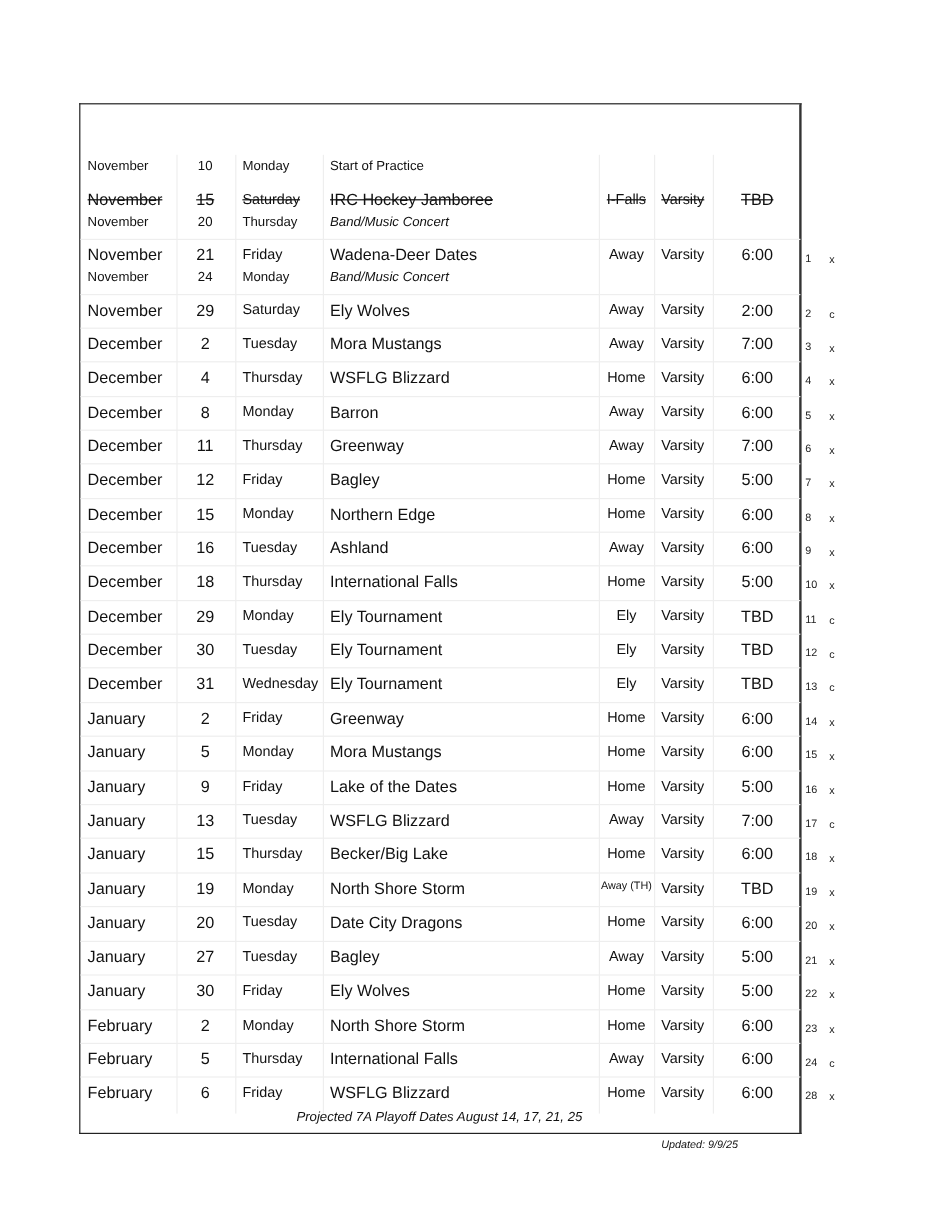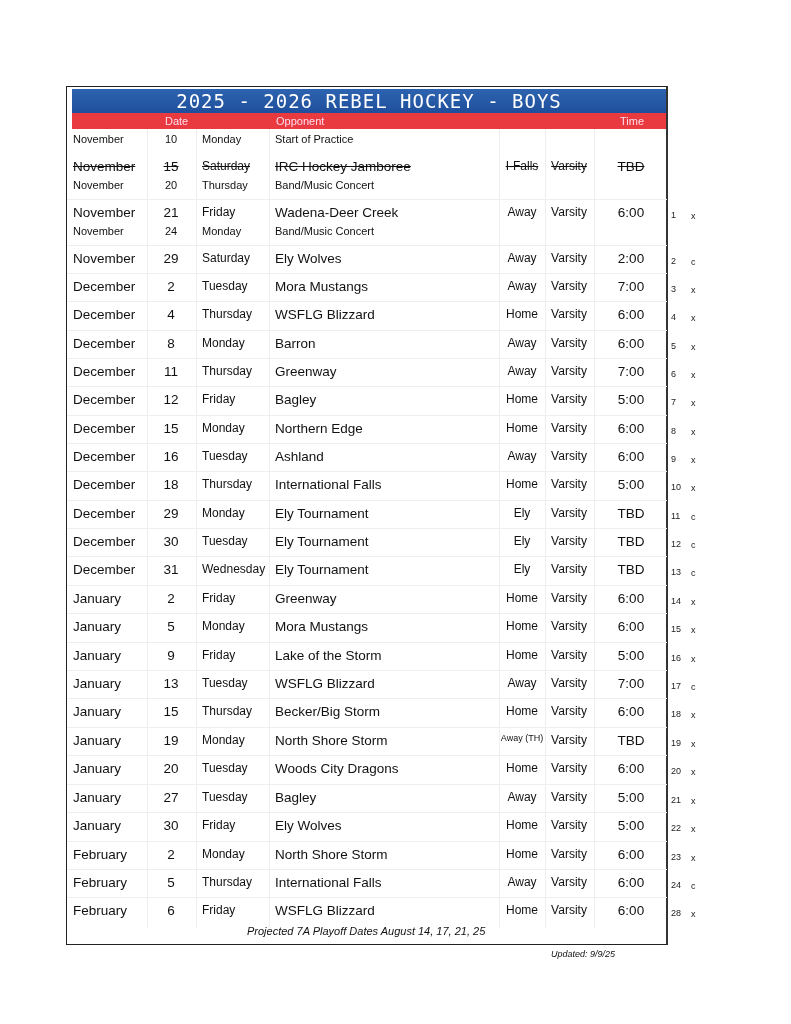--- a/index.html
+++ b/index.html
@@ -20,35 +20,29 @@
     .header-bar {
       position: absolute; left: 5px; top: 26px; width: 594px; height: 16px;
       background: #e83a3f; color: #fde; font-size: 11px; line-height: 17px;
     }
     .header-bar span { position: absolute; top: 0; }
     .row { position: absolute; left: 0; width: 600px; height: 28px; }
     .row span { position: absolute; white-space: nowrap; }
     .grid { position: absolute; left: 0; width: 600px; border-top: 1px solid #eee; }
     .vline { position: absolute; top: 42px; bottom: 16px; border-left: 1px solid #eee; }
     .strike { text-decoration: line-through; }
-    .italic { }
+    .italic { font-style: italic; }
     .side { position: absolute; font-size: 9px; color: #222; }
     .footnote { position: absolute; left: 180px; top: 838px; font-size: 11px; font-style: italic; }
     .updated { position: absolute; left: 551px; top: 949px; font-size: 9px; font-style: italic; }
   </style>
 </head>
 <body>
 
 <div class="sheet">
-  <div class="title-bar">2025 - 2026 REBEL HOCKEY - BOYS</div>
-  <div class="header-bar">
-    <span style="left:93px">Date</span>
-    <span style="left:204px">Opponent</span>
-    <span style="left:548px">Time</span>
-  </div>
   <div class="vline" style="left:80px"></div>
   <div class="vline" style="left:129px"></div>
   <div class="vline" style="left:202px"></div>
   <div class="vline" style="left:432px"></div>
   <div class="vline" style="left:478px"></div>
   <div class="vline" style="left:527px"></div>
   <div id="rows">
       <div class="row" style="top: 44px;">
         <span style="font-size: 11px; top: 2px; left: 6px;">November</span>
         <span style="font-size: 11px; top: 2px; left: 104px; transform: translateX(-50%);">10</span>
@@ -73,21 +67,21 @@
         <span style="font-size: 11px; top: 2px; left: 135px;">Thursday</span>
         <span class="italic" style="font-size: 11px; top: 2px; left: 208px;">Band/Music Concert</span>
         <span style="font-size: 12px; top: 2px; left: 455px; transform: translateX(-50%);"></span>
         <span style="font-size: 12px; top: 2px; left: 502px; transform: translateX(-50%);"></span>
         <span style="font-size: 13.5px; top: 2px; left: 564px; transform: translateX(-50%);"></span>
       </div>
       <div class="row" style="top: 116px;">
         <span style="font-size: 13.5px; top: 2px; left: 6px;">November</span>
         <span style="font-size: 13.5px; top: 2px; left: 104px; transform: translateX(-50%);">21</span>
         <span style="font-size: 12px; top: 2px; left: 135px;">Friday</span>
-        <span style="font-size: 13.5px; top: 2px; left: 208px;">Wadena-Deer Creek</span>
+        <span style="font-size: 13.5px; top: 2px; left: 208px;">Wadena-Deer Dates</span>
         <span style="font-size: 12px; top: 2px; left: 455px; transform: translateX(-50%);">Away</span>
         <span style="font-size: 12px; top: 2px; left: 502px; transform: translateX(-50%);">Varsity</span>
         <span style="font-size: 13.5px; top: 2px; left: 564px; transform: translateX(-50%);">6:00</span>
       </div>
       <div class="grid" style="top: 112px;"></div>
       <div class="row" style="top: 136px;">
         <span style="font-size: 11px; top: 2px; left: 6px;">November</span>
         <span style="font-size: 11px; top: 2px; left: 104px; transform: translateX(-50%);">24</span>
         <span style="font-size: 11px; top: 2px; left: 135px;">Monday</span>
         <span class="italic" style="font-size: 11px; top: 2px; left: 208px;">Band/Music Concert</span>
@@ -232,61 +226,61 @@
         <span style="font-size: 13.5px; top: 2px; left: 208px;">Mora Mustangs</span>
         <span style="font-size: 12px; top: 2px; left: 455px; transform: translateX(-50%);">Home</span>
         <span style="font-size: 12px; top: 2px; left: 502px; transform: translateX(-50%);">Varsity</span>
         <span style="font-size: 13.5px; top: 2px; left: 564px; transform: translateX(-50%);">6:00</span>
       </div>
       <div class="grid" style="top: 526px;"></div>
       <div class="row" style="top: 559px;">
         <span style="font-size: 13.5px; top: 2px; left: 6px;">January</span>
         <span style="font-size: 13.5px; top: 2px; left: 104px; transform: translateX(-50%);">9</span>
         <span style="font-size: 12px; top: 2px; left: 135px;">Friday</span>
-        <span style="font-size: 13.5px; top: 2px; left: 208px;">Lake of the Storm</span>
+        <span style="font-size: 13.5px; top: 2px; left: 208px;">Lake of the Dates</span>
         <span style="font-size: 12px; top: 2px; left: 455px; transform: translateX(-50%);">Home</span>
         <span style="font-size: 12px; top: 2px; left: 502px; transform: translateX(-50%);">Varsity</span>
         <span style="font-size: 13.5px; top: 2px; left: 564px; transform: translateX(-50%);">5:00</span>
       </div>
       <div class="grid" style="top: 555px;"></div>
       <div class="row" style="top: 587px;">
         <span style="font-size: 13.5px; top: 2px; left: 6px;">January</span>
         <span style="font-size: 13.5px; top: 2px; left: 104px; transform: translateX(-50%);">13</span>
         <span style="font-size: 12px; top: 2px; left: 135px;">Tuesday</span>
         <span style="font-size: 13.5px; top: 2px; left: 208px;">WSFLG Blizzard</span>
         <span style="font-size: 12px; top: 2px; left: 455px; transform: translateX(-50%);">Away</span>
         <span style="font-size: 12px; top: 2px; left: 502px; transform: translateX(-50%);">Varsity</span>
         <span style="font-size: 13.5px; top: 2px; left: 564px; transform: translateX(-50%);">7:00</span>
       </div>
       <div class="grid" style="top: 583px;"></div>
       <div class="row" style="top: 615px;">
         <span style="font-size: 13.5px; top: 2px; left: 6px;">January</span>
         <span style="font-size: 13.5px; top: 2px; left: 104px; transform: translateX(-50%);">15</span>
         <span style="font-size: 12px; top: 2px; left: 135px;">Thursday</span>
-        <span style="font-size: 13.5px; top: 2px; left: 208px;">Becker/Big Storm</span>
+        <span style="font-size: 13.5px; top: 2px; left: 208px;">Becker/Big Lake</span>
         <span style="font-size: 12px; top: 2px; left: 455px; transform: translateX(-50%);">Home</span>
         <span style="font-size: 12px; top: 2px; left: 502px; transform: translateX(-50%);">Varsity</span>
         <span style="font-size: 13.5px; top: 2px; left: 564px; transform: translateX(-50%);">6:00</span>
       </div>
       <div class="grid" style="top: 611px;"></div>
       <div class="row" style="top: 644px;">
         <span style="font-size: 13.5px; top: 2px; left: 6px;">January</span>
         <span style="font-size: 13.5px; top: 2px; left: 104px; transform: translateX(-50%);">19</span>
         <span style="font-size: 12px; top: 2px; left: 135px;">Monday</span>
         <span style="font-size: 13.5px; top: 2px; left: 208px;">North Shore Storm</span>
         <span style="font-size: 9px; top: 2px; left: 455px; transform: translateX(-50%);">Away (TH)</span>
         <span style="font-size: 12px; top: 2px; left: 502px; transform: translateX(-50%);">Varsity</span>
         <span style="font-size: 13.5px; top: 2px; left: 564px; transform: translateX(-50%);">TBD</span>
       </div>
       <div class="grid" style="top: 640px;"></div>
       <div class="row" style="top: 672px;">
         <span style="font-size: 13.5px; top: 2px; left: 6px;">January</span>
         <span style="font-size: 13.5px; top: 2px; left: 104px; transform: translateX(-50%);">20</span>
         <span style="font-size: 12px; top: 2px; left: 135px;">Tuesday</span>
-        <span style="font-size: 13.5px; top: 2px; left: 208px;">Woods City Dragons</span>
+        <span style="font-size: 13.5px; top: 2px; left: 208px;">Date City Dragons</span>
         <span style="font-size: 12px; top: 2px; left: 455px; transform: translateX(-50%);">Home</span>
         <span style="font-size: 12px; top: 2px; left: 502px; transform: translateX(-50%);">Varsity</span>
         <span style="font-size: 13.5px; top: 2px; left: 564px; transform: translateX(-50%);">6:00</span>
       </div>
       <div class="grid" style="top: 668px;"></div>
       <div class="row" style="top: 701px;">
         <span style="font-size: 13.5px; top: 2px; left: 6px;">January</span>
         <span style="font-size: 13.5px; top: 2px; left: 104px; transform: translateX(-50%);">27</span>
         <span style="font-size: 12px; top: 2px; left: 135px;">Tuesday</span>
         <span style="font-size: 13.5px; top: 2px; left: 208px;">Bagley</span>

